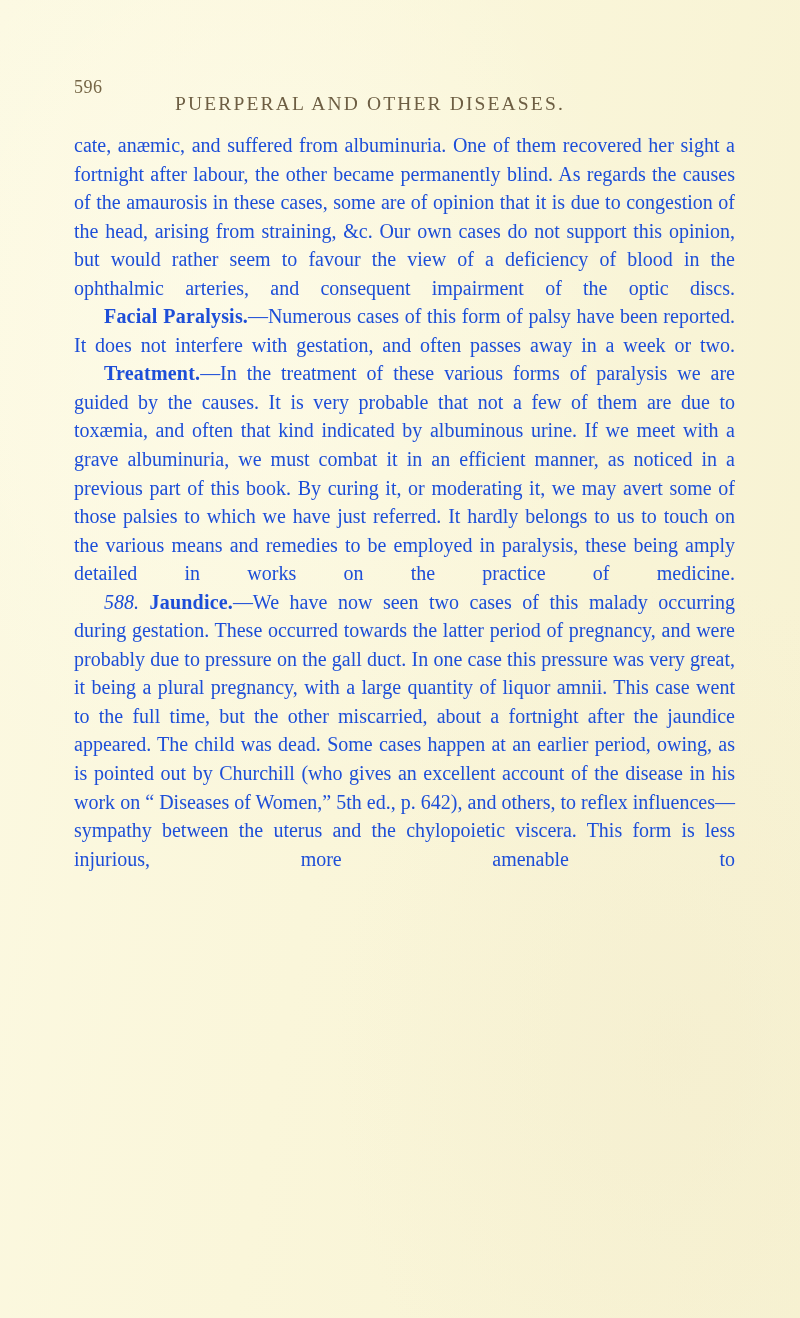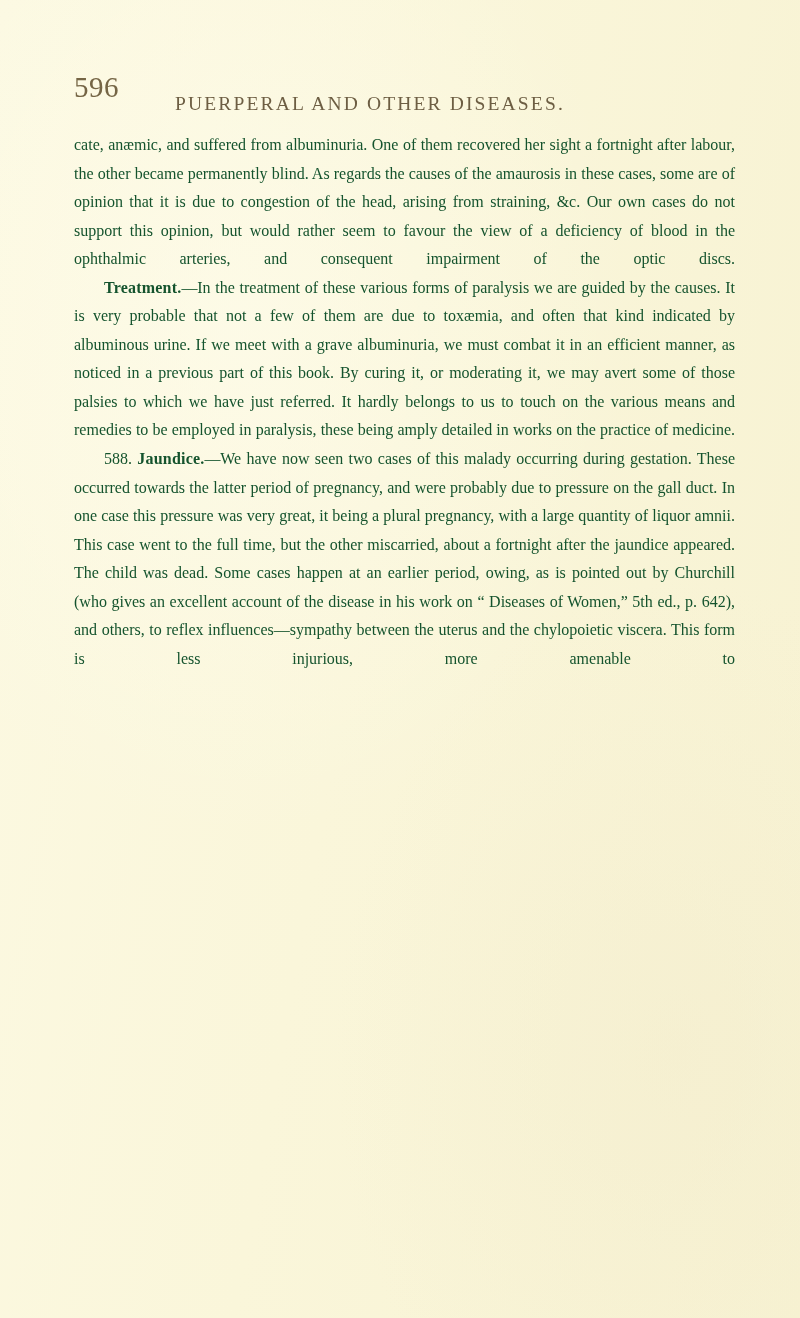--- a/index.html
+++ b/index.html
@@ -41,21 +41,21 @@
     position: absolute;
     top: 72px;
     left: 0;
     width: 800px;
     height: 30px;
   }
   .folio {
     position: absolute;
     left: 74px;
     top: 0;
-    font-size: 29px;
+    font-size: 18px;
     line-height: 30px;
     letter-spacing: 0.5px;
     color: #756545;
     text-align: center;
   }
   .running-title {
     position: absolute;
     left: 175px;
     top: 2px;
     font-size: 19.5px;
@@ -65,45 +65,46 @@
     white-space: nowrap;
     margin-top: 16px;
   }
 
   
   .textblock {
     position: absolute;
     left: 74px;
     top: 131px;
     width: 661px;
-    font-size: 16px;
+    font-size: 20px;
     line-height: 28.55px;
     text-align: justify;
     text-justify: inter-word;
-    color: #14532d;
+    color: #1d4ed8;
     -webkit-font-smoothing: antialiased;
   }
   .textblock p {
     margin: 0;
     text-indent: 0;
   }
   .textblock p.indent {
     text-indent: 30px;
   }
   
   .textblock p { text-align-last: left; }
   
   .textblock p.full { text-align-last: justify; }
 
   .run-head-bold {
     font-weight: bold;
     letter-spacing: 0.2px;
   }
   .sec-num {
     font-weight: normal;
+    font-style: italic;
   }
   .emdash {
     letter-spacing: -0.2px;
   }
 </style>
 </head>
 <body>
 
 <div class="paper-tint"></div>
 
@@ -111,19 +112,20 @@
 
   <div class="head">
     <div class="folio">596</div>
     <div class="running-title">PUERPERAL AND OTHER DISEASES.</div>
   </div>
 
   <div class="textblock">
 
     <p class="full"><span>cate, anæmic, and suffered from albuminuria.  One of them recovered her sight a fortnight after labour, the other became permanently blind.  As regards the causes of the amaurosis in these cases, some are of opinion that it is due to congestion of the head, arising from straining, &amp;c.  Our own cases do not support this opinion, but would rather seem to favour the view of a deficiency of blood in the ophthalmic arteries, and consequent impairment of the optic discs.</span></p>
 
+    <p class="indent full"><span class="run-head-bold">Facial Paralysis.</span><span class="emdash">—</span><span>Numerous cases of this form of palsy have been reported.  It does not interfere with gestation, and often passes away in a week or two.</span></p>
 
     <p class="indent full"><span class="run-head-bold">Treatment.</span><span class="emdash">—</span><span>In the treatment of these various forms of paralysis we are guided by the causes.  It is very probable that not a few of them are due to toxæmia, and often that kind indicated by albuminous urine.  If we meet with a grave albuminuria, we must combat it in an efficient manner, as noticed in a previous part of this book.  By curing it, or moderating it, we may avert some of those palsies to which we have just referred.  It hardly belongs to us to touch on the various means and remedies to be employed in paralysis, these being amply detailed in works on the practice of medicine.</span></p>
 
     <p class="indent full"><span class="sec-num">588.</span><span> </span><span class="run-head-bold">Jaundice.</span><span class="emdash">—</span><span>We have now seen two cases of this malady occurring during gestation.  These occurred towards the latter period of pregnancy, and were probably due to pressure on the gall duct.  In one case this pressure was very great, it being a plural pregnancy, with a large quantity of liquor amnii.  This case went to the full time, but the other miscarried, about a fortnight after the jaundice appeared.  The child was dead. Some cases happen at an earlier period, owing, as is pointed out by Churchill (who gives an excellent account of the disease in his work on “ Diseases of Women,” 5th ed., p. 642), and others, to reflex influences—sympathy between the uterus and the chylopoietic viscera.  This form is less injurious, more amenable to</span></p>
 
   </div>
 </div>
 
 </body></html>

